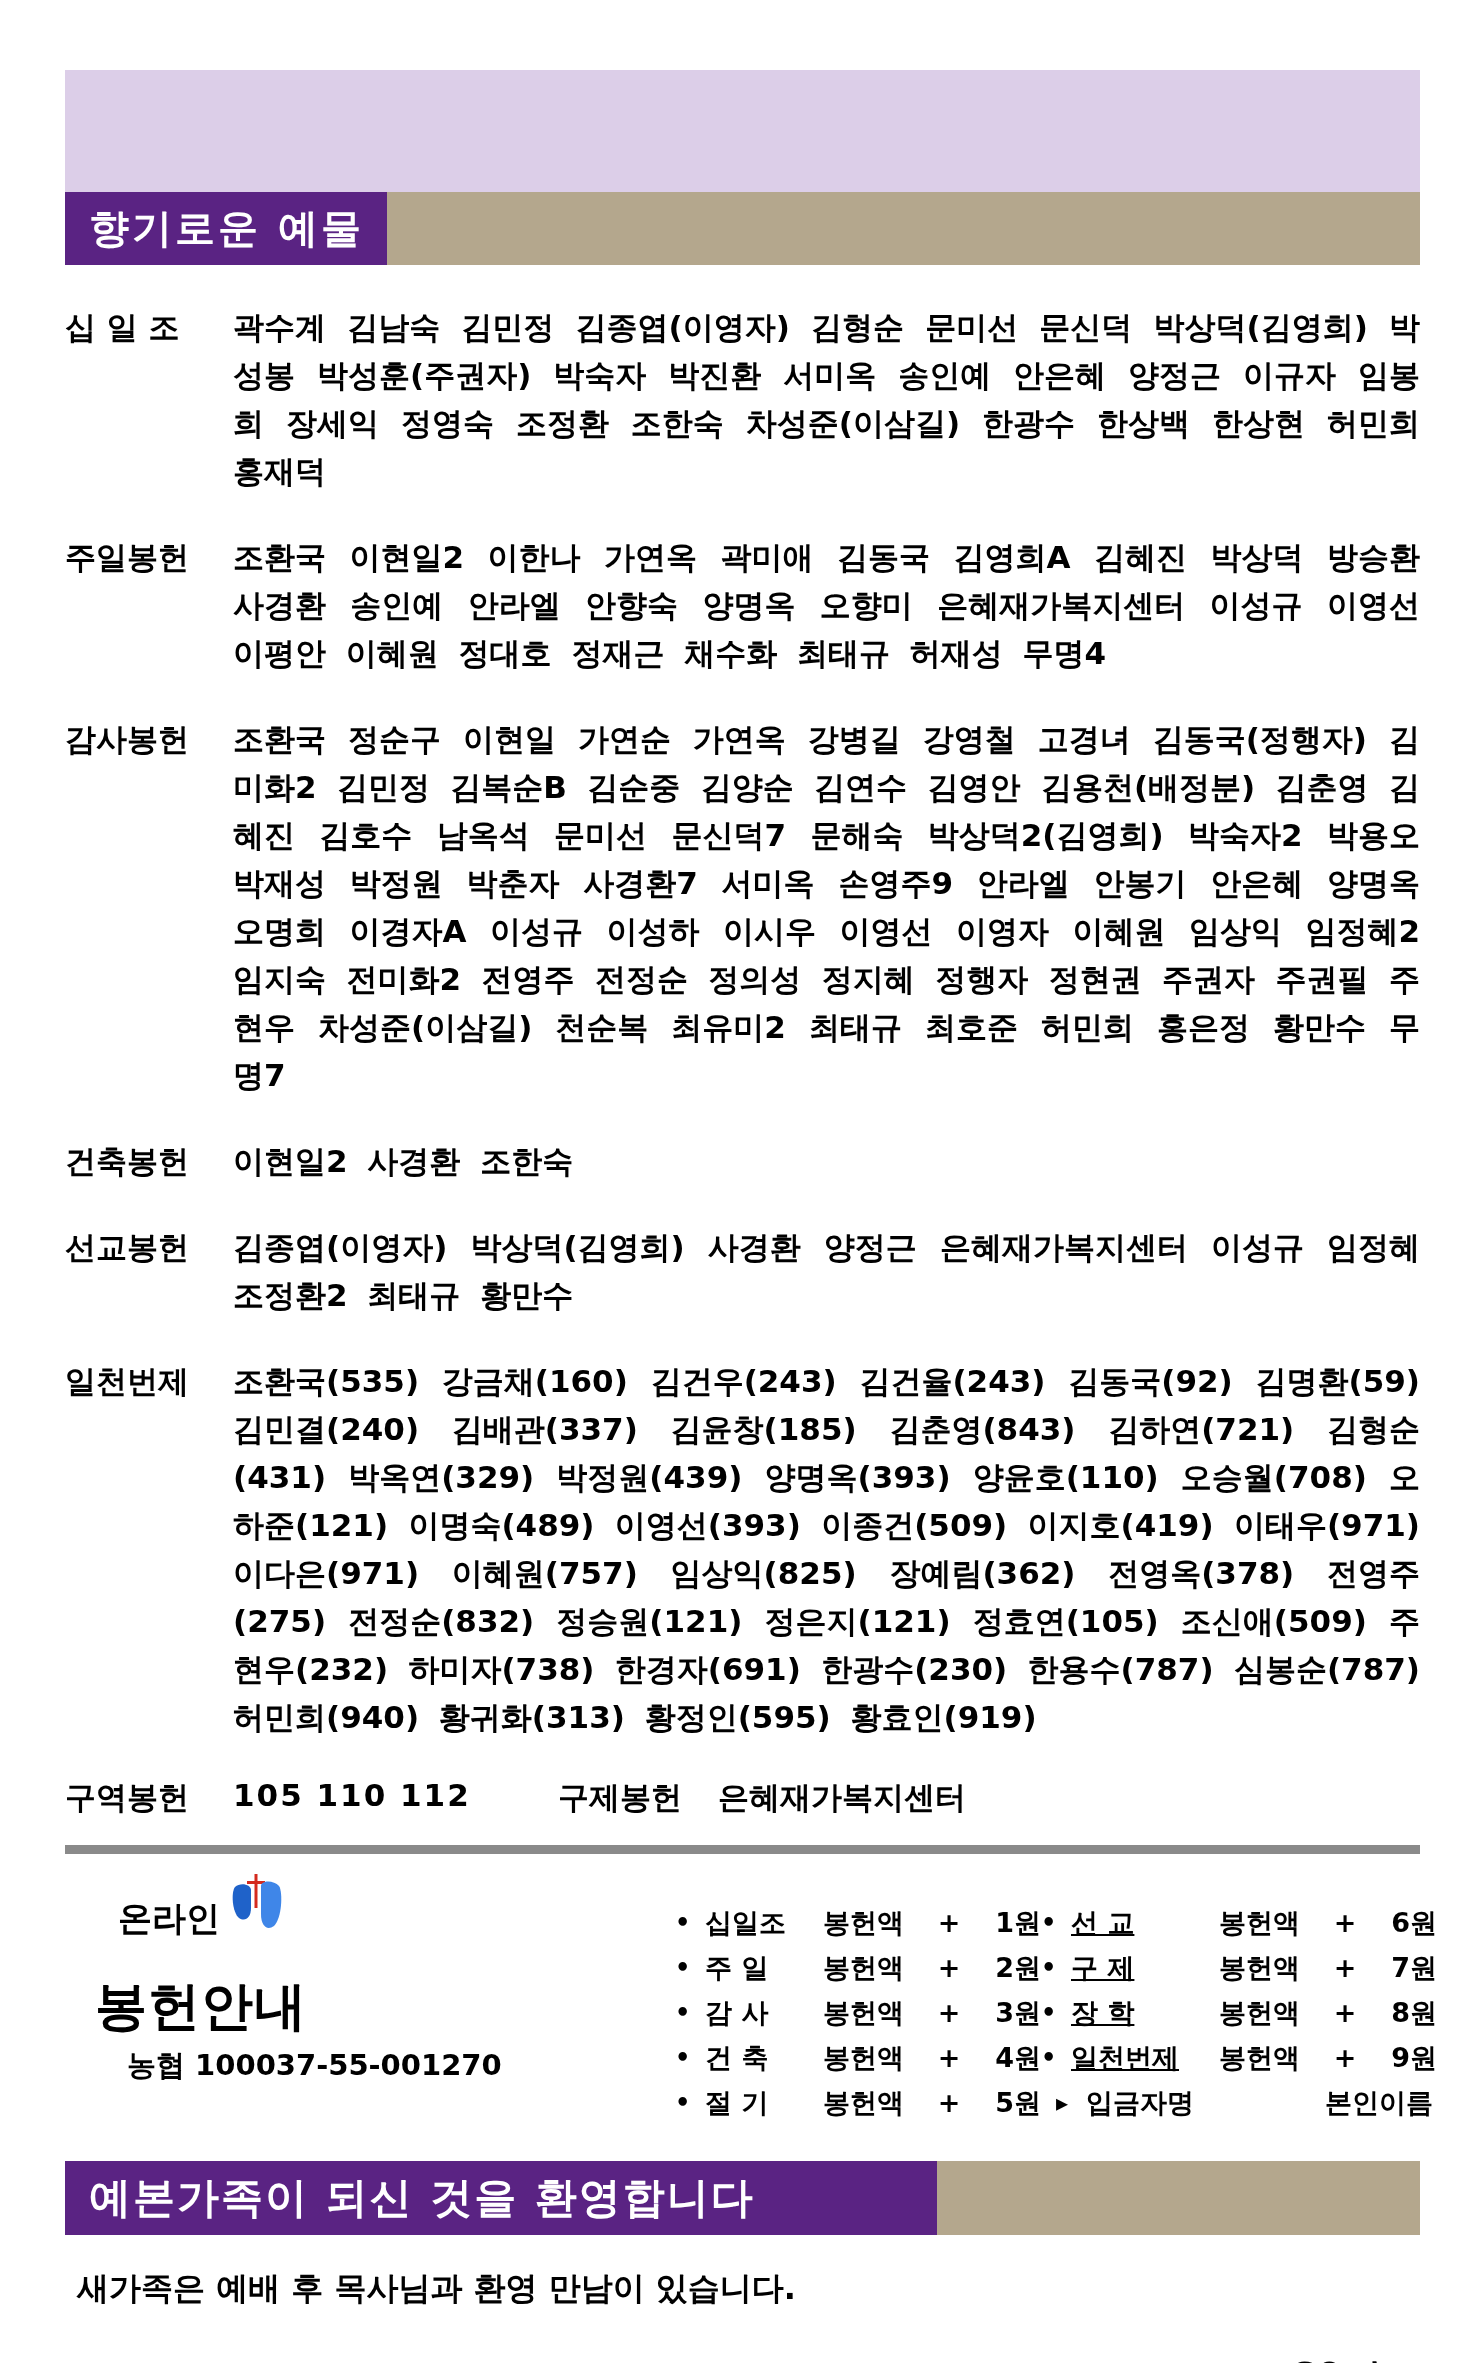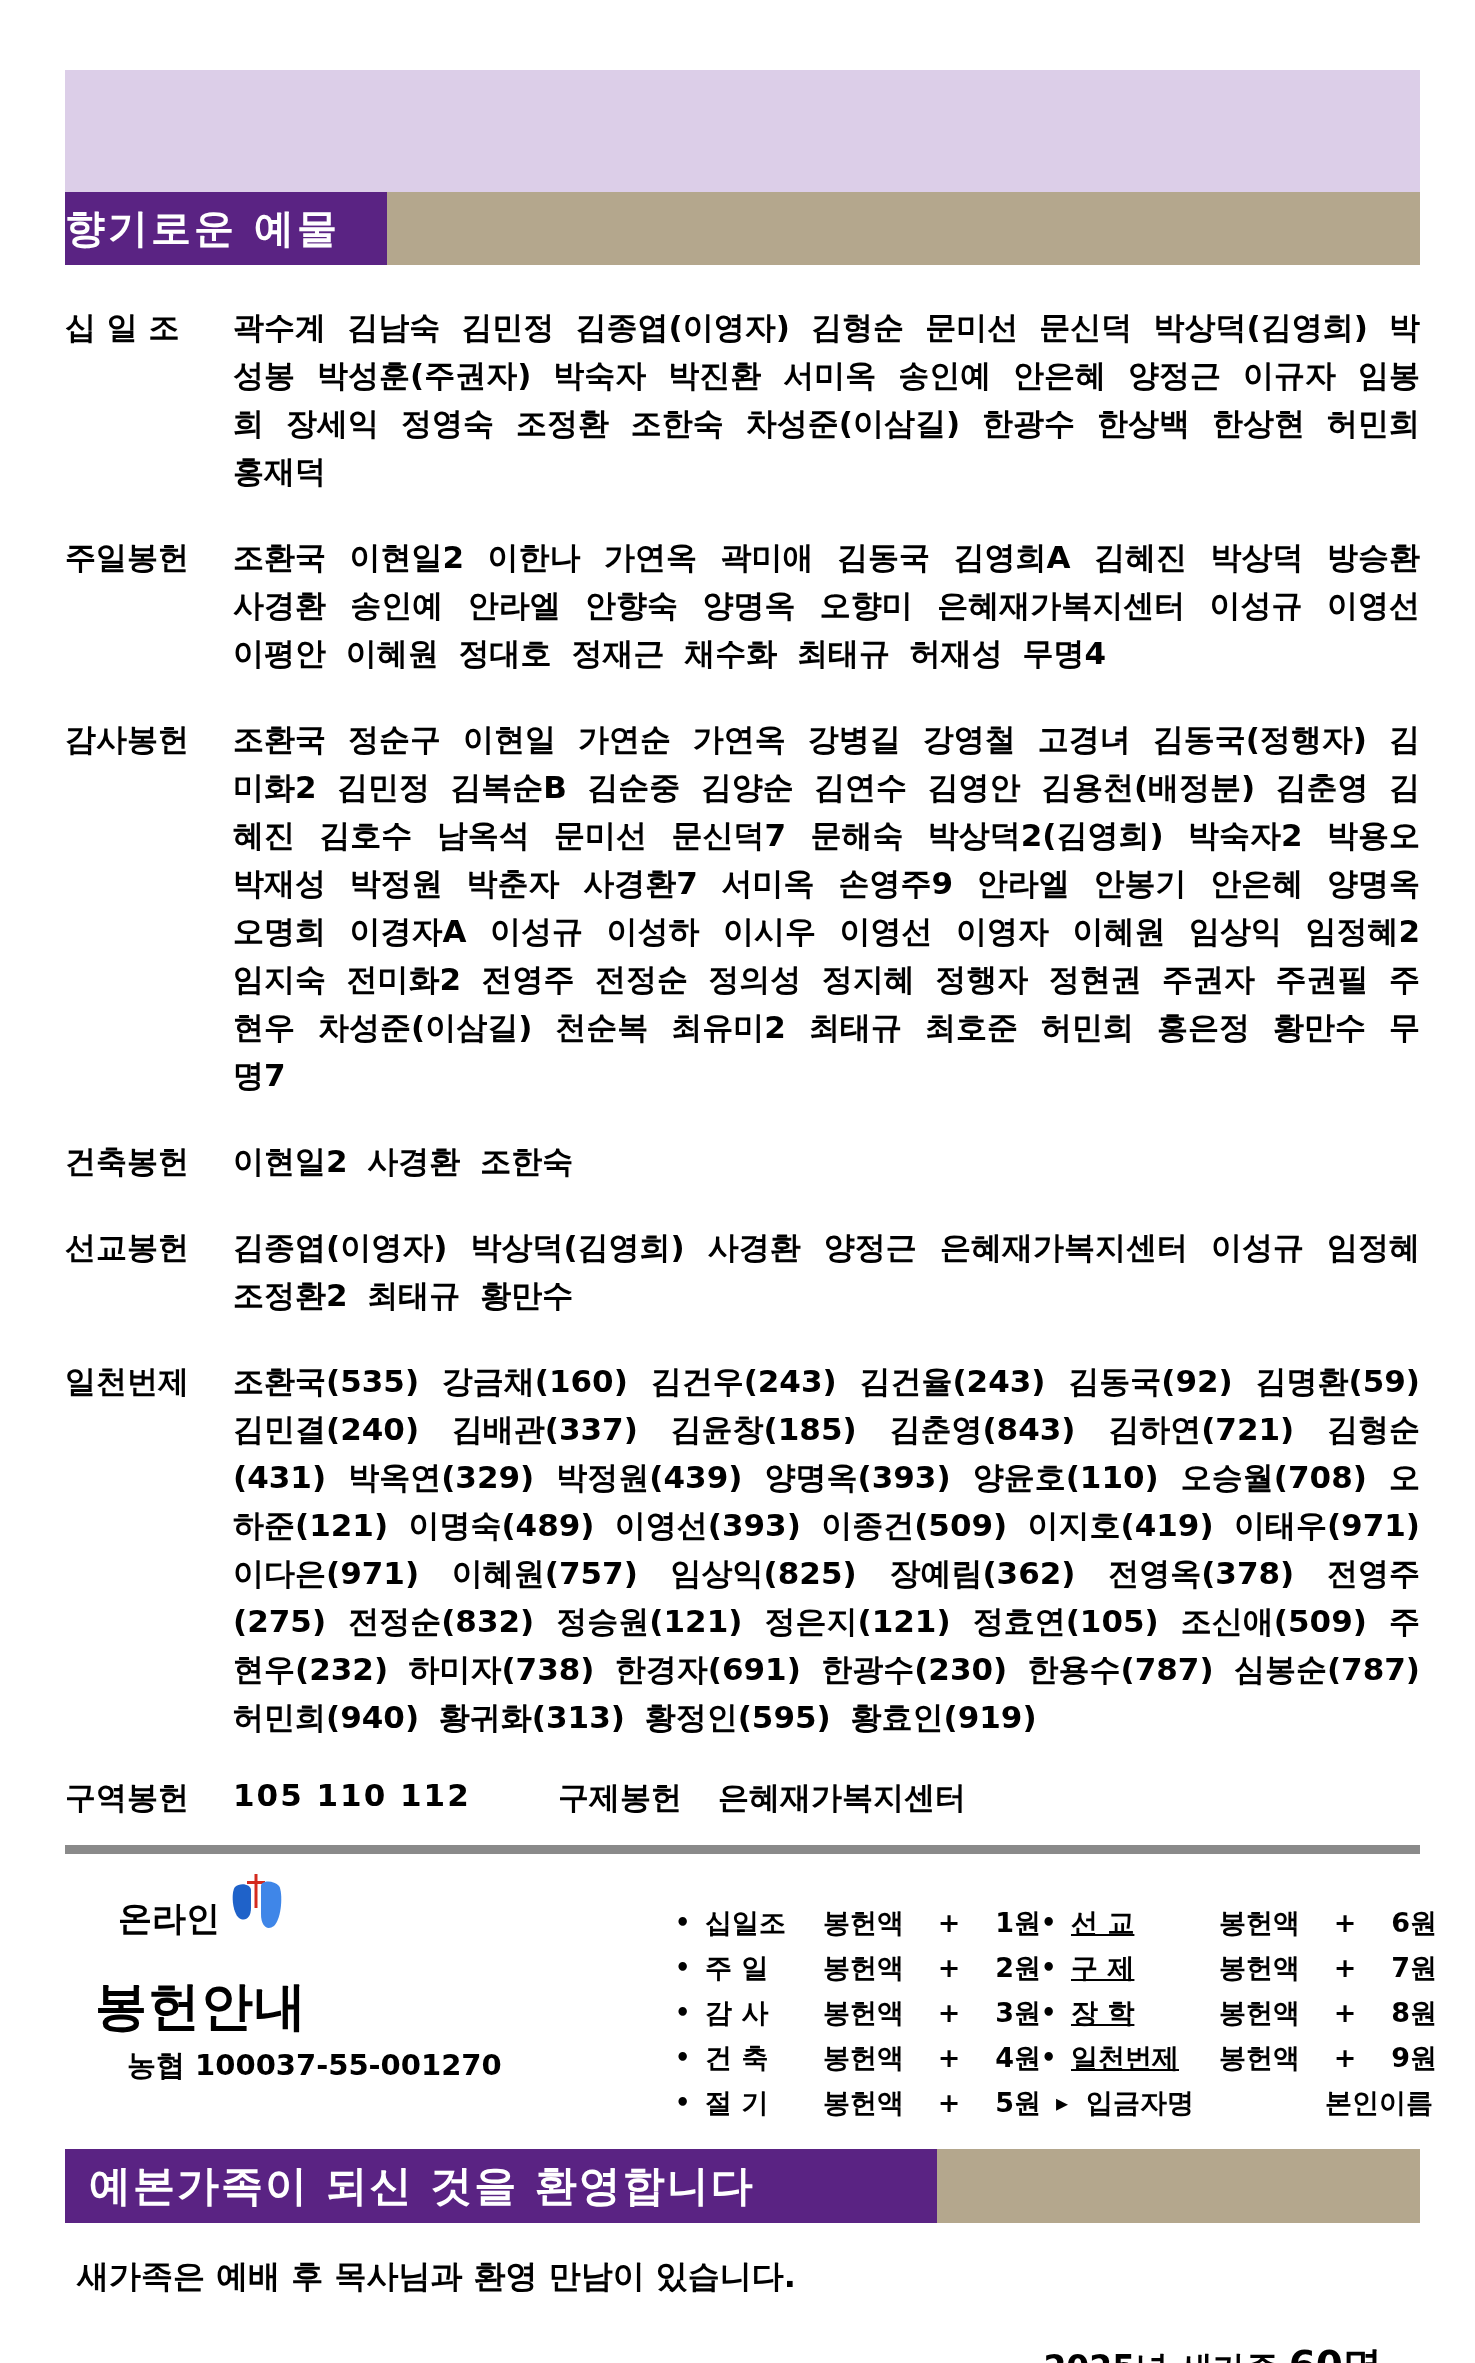--- a/index.html
+++ b/index.html
@@ -12,21 +12,21 @@
     font-weight: 700;
     overflow: hidden;
   }
   .page { width: 1475px; height: 2363px; padding: 0 55px 0 65px; }
 
   
   .band-lavender { margin-top: 70px; height: 122px; background: #dccee8; }
   .titlebar { display: flex; height: 73px; }
   .titlebar-purple {
     width: 322px; background: #5a2383; color: #ffffff;
-    display: flex; align-items: center; 
+    display: flex; align-items: center; padding-left: 24px;
     font-size: 40px; font-weight: 900; letter-spacing: 3px;
   }
   .titlebar-tan { flex: 1; background: #b4a78d; }
 
   
   .sections { margin-top: 22px; }
   .section-row { display: flex; margin-bottom: 36px; margin-top: 38px; }
   .section-label {
     width: 168px; flex: 0 0 168px;
     font-size: 31px; font-weight: 900; line-height: 48px;
@@ -63,21 +63,21 @@
   .o-bullet { width: 30px; text-align: left; font-size: 24px; }
   .o-label { width: 118px; white-space: nowrap; }
   .o-label.wide { width: 148px; text-decoration: underline; }
   .o-field { width: 100px; }
   .o-plus { width: 52px; text-align: center; }
   .o-amount { width: 66px; text-align: right; }
   .o-deposit-label { width: 190px; }
   .o-deposit-value { flex: 1; text-align: right; padding-right: 4px; }
 
   
-  .welcome-bar { display: flex; height: 74px; margin-top: 24px; }
+  .welcome-bar { display: flex; height: 74px; margin-top: 36px; }
   .welcome-purple {
     width: 872px; background: #5a2383; color: #ffffff;
     display: flex; align-items: center; padding-left: 24px;
     font-size: 42px; font-weight: 900; letter-spacing: 2px;
   }
   .welcome-tan { flex: 1; background: #b4a78d; }
   .welcome-body { margin-top: 32px; font-size: 32px; font-weight: 900; padding-left: 12px; }
   .newcomer-stat { margin-top: 40px; text-align: right; padding-right: 38px; font-size: 33px; font-weight: 700; }
   .newcomer-count { font-size: 39px; font-weight: 900; margin-left: 10px; }
 </style>

